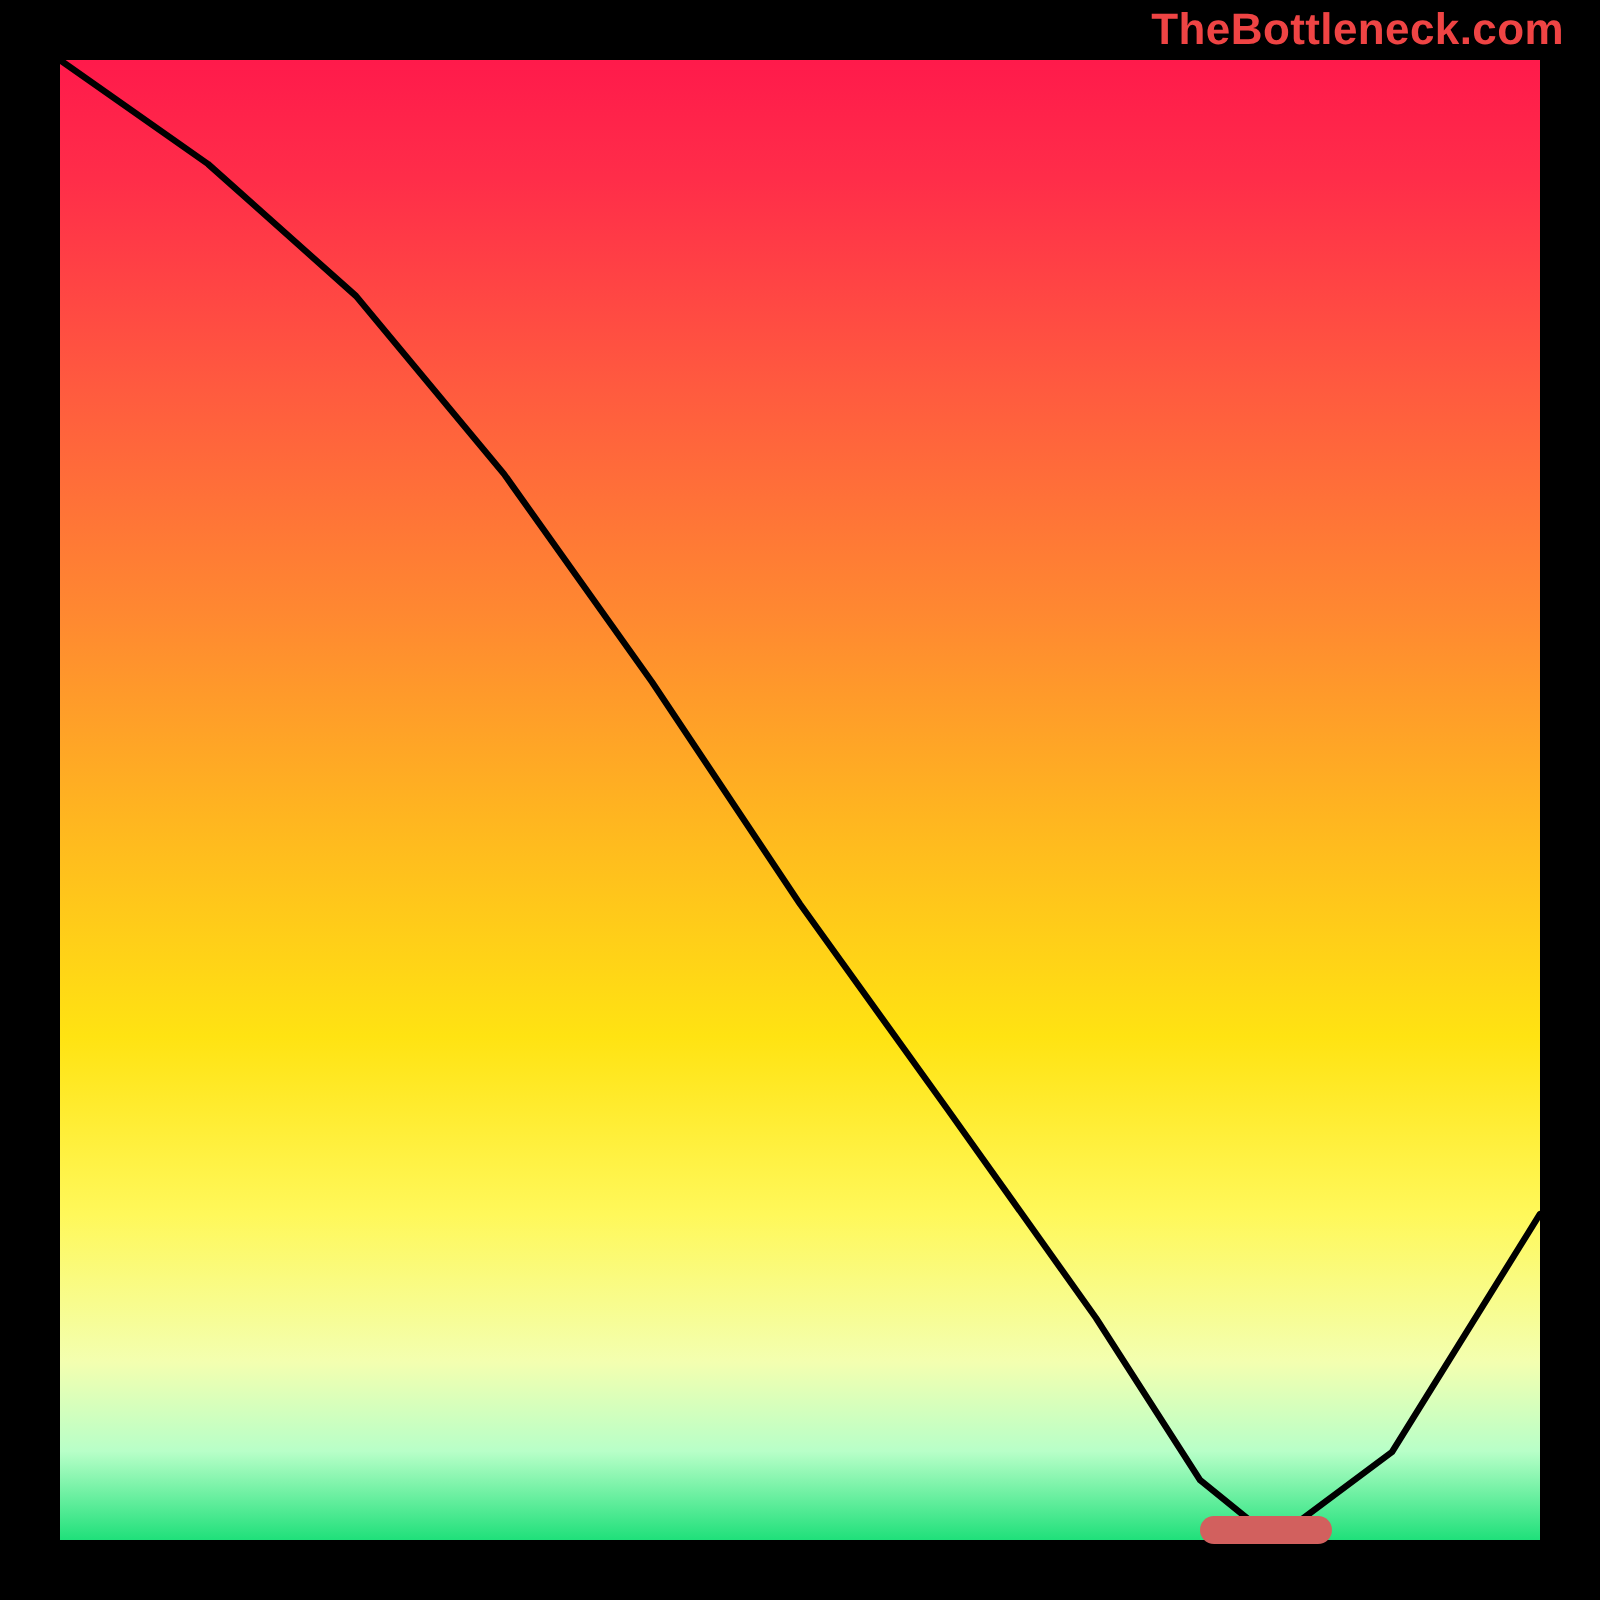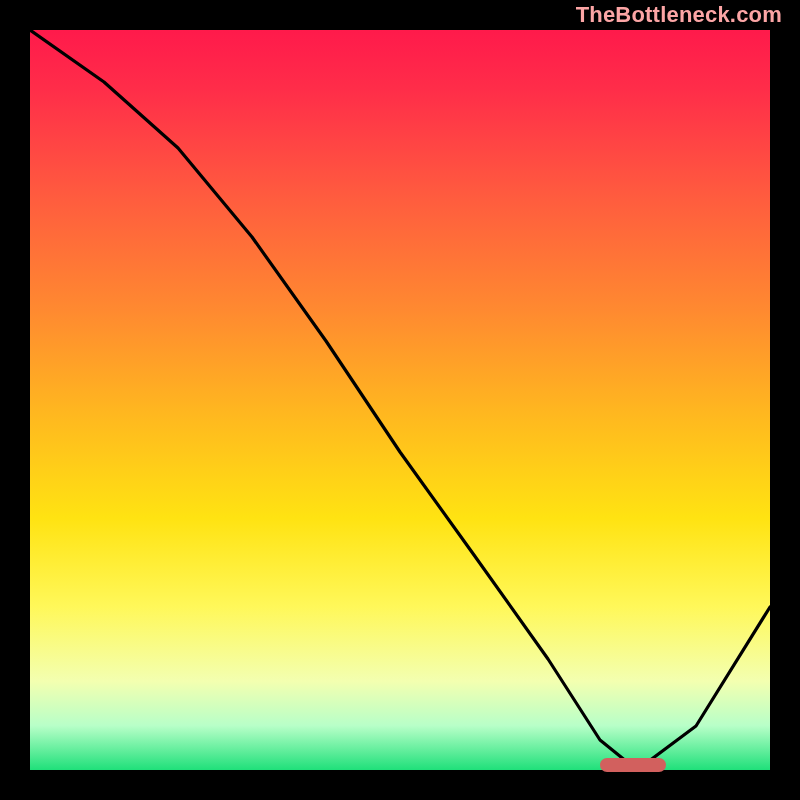--- a/index.html
+++ b/index.html
@@ -13,21 +13,21 @@
   .frame {
     position: relative;
     width: 800px;
     height: 800px;
     background: #000;
   }
   .watermark {
     position: absolute;
     top: 2px;
     right: 18px;
-    color: #fca5a5;
+    color: #ef4444;
     font-size: 22px;
     font-weight: 600;
     letter-spacing: 0.2px;
     user-select: none;
   }
   .plot {
     position: absolute;
     left: 30px;
     top: 30px;
     width: 740px;

